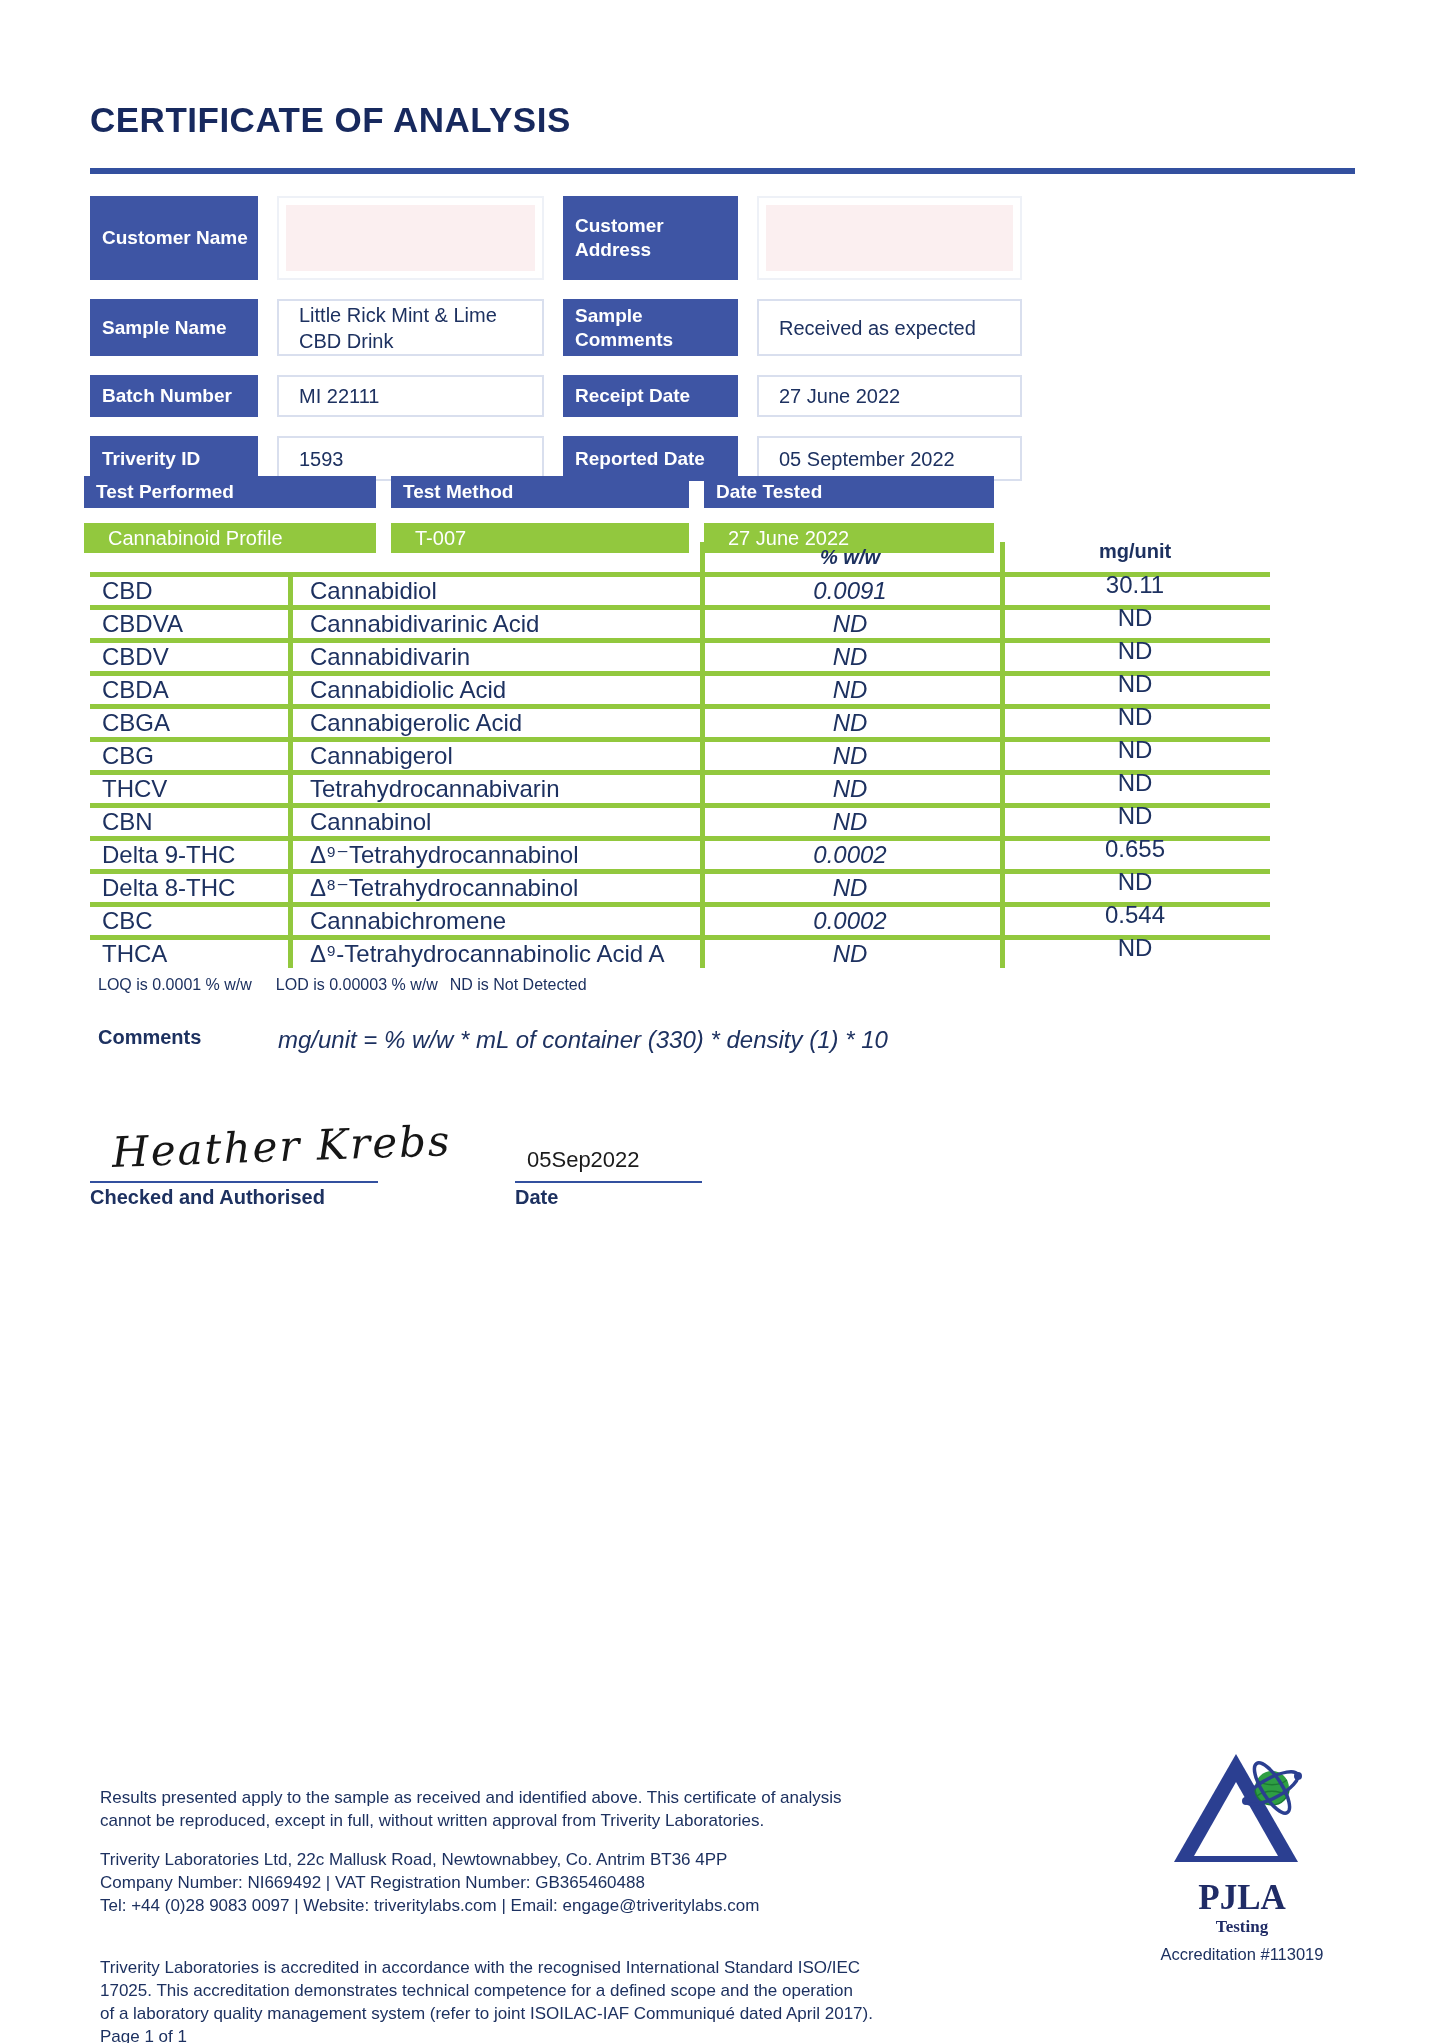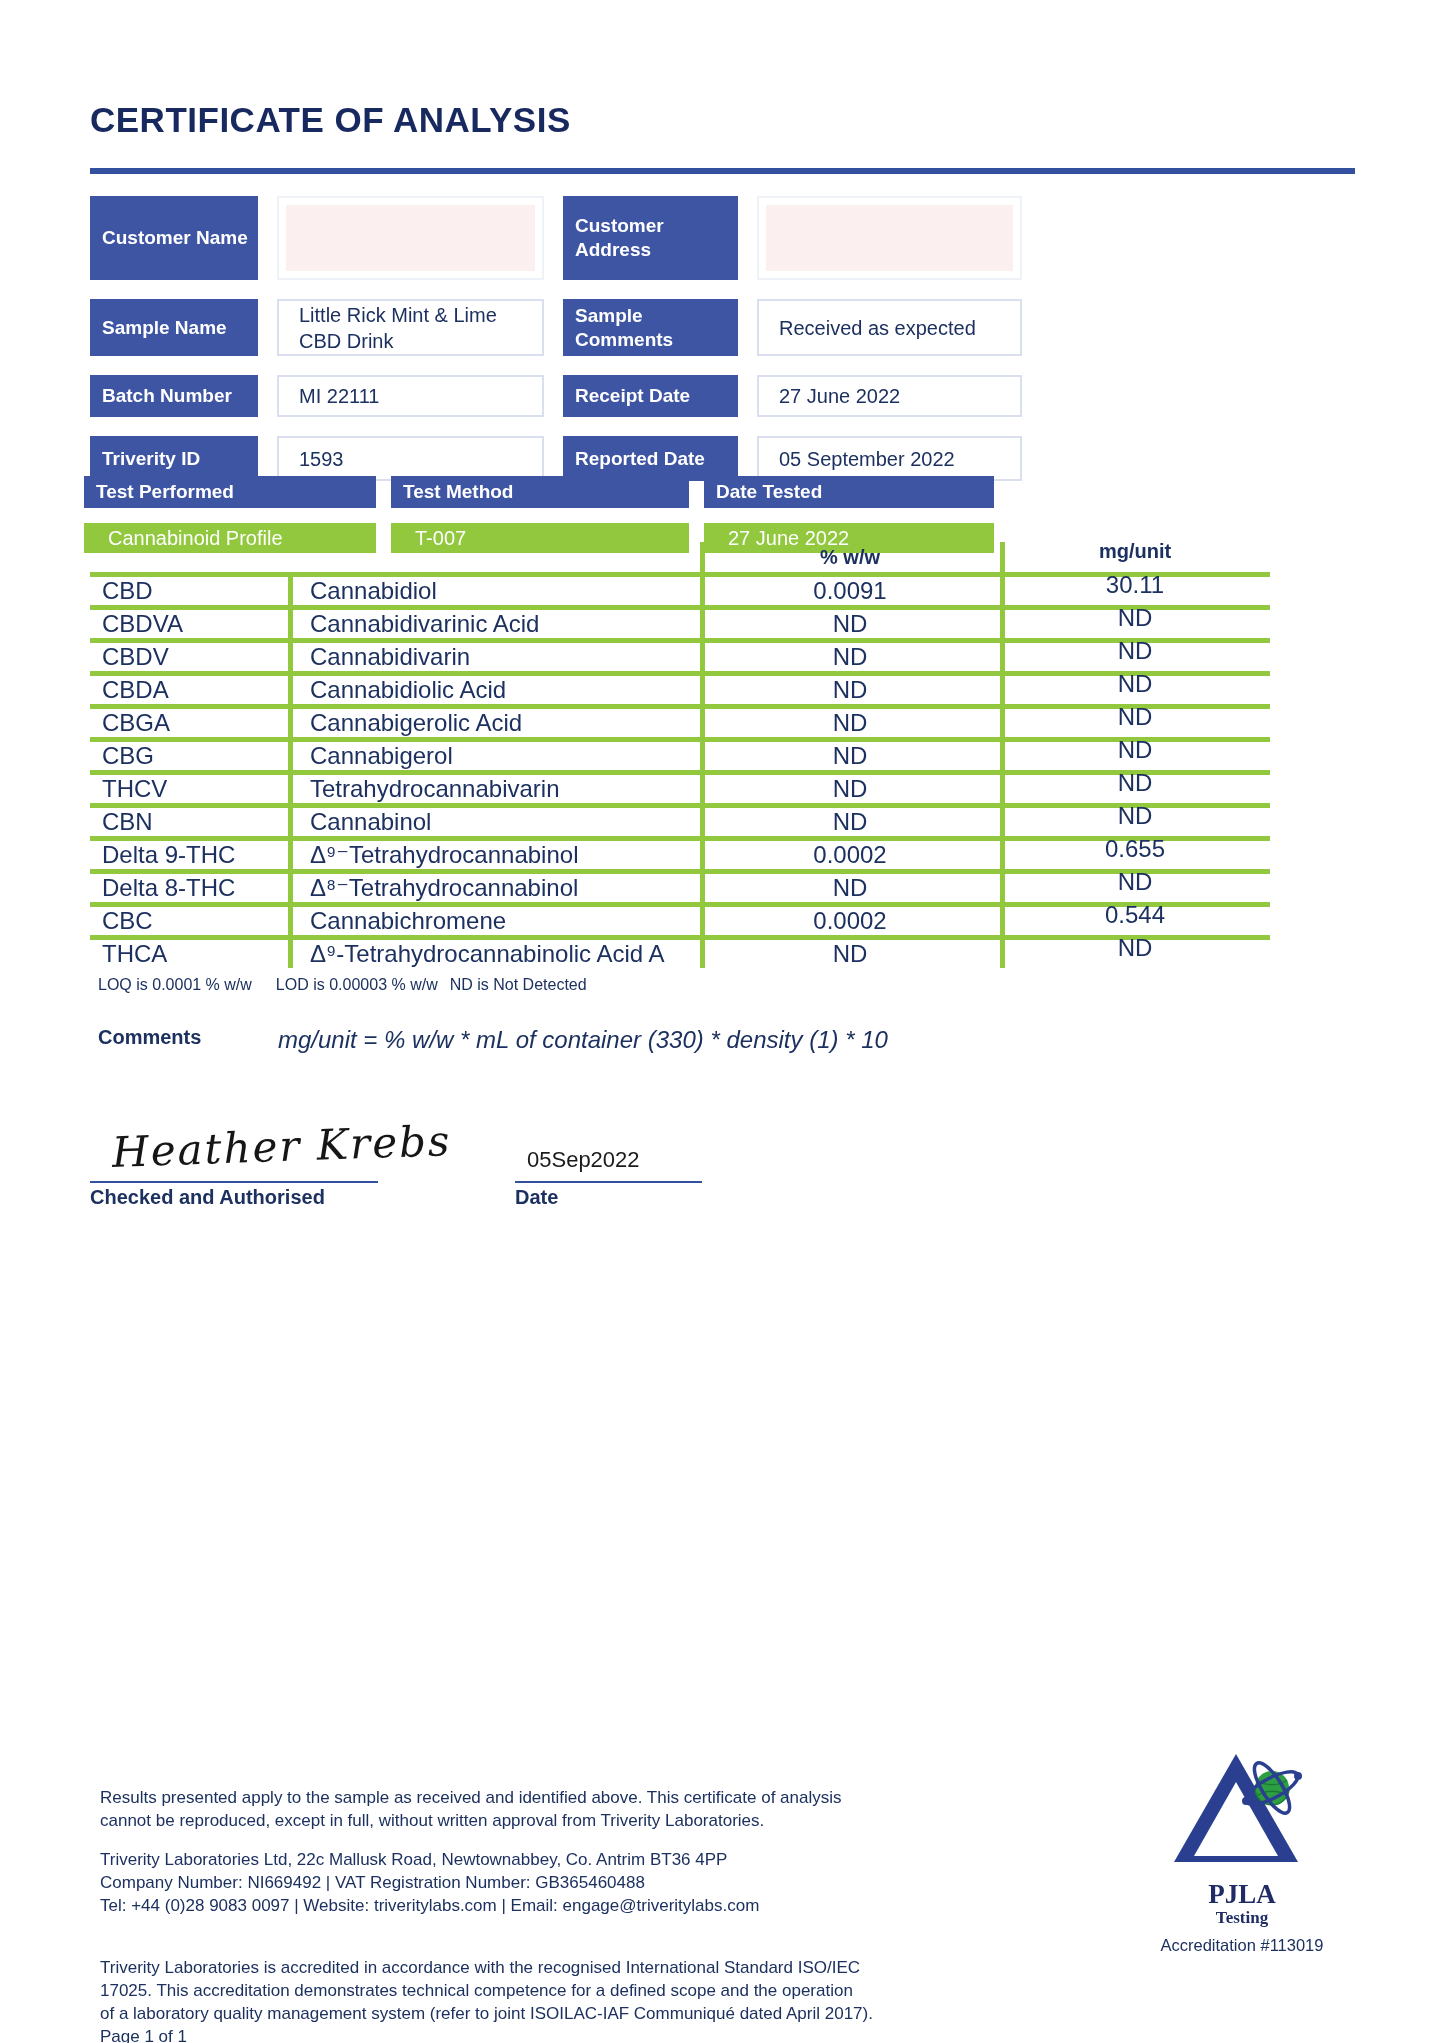--- a/index.html
+++ b/index.html
@@ -57,21 +57,21 @@
   .test-table .td{background:var(--green);color:#fff;font-size:20px;
                   display:flex;align-items:center;padding-left:24px;}
 
   
   .results-table{position:absolute;left:90px;top:542px;width:1180px;}
   .r-head,.r-row{display:grid;grid-template-columns:198px 412px 300px 270px;align-items:center;}
   .r-head{height:30px;font-weight:bold;font-size:20px;}
   .r-row{height:28px;border-top:5px solid var(--green);font-size:24px;}
   .r-abbr{padding-left:12px;}
   .r-name{padding-left:22px;font-family:"Liberation Sans","DejaVu Sans",sans-serif;}
-  .r-ww{text-align:center;}
+  .r-ww{text-align:center;font-style:italic;}
   .r-mg{text-align:center;transform:translateY(-6px);}
   .vline{position:absolute;width:5px;background:var(--green);}
   .vline.a{left:198px;top:30px;height:396px;}
   .vline.b{left:610px;top:0;height:426px;}
   .vline.c{left:910px;top:0;height:426px;}
 
   .footnote{position:absolute;left:98px;top:976px;font-size:16px;color:var(--navy);}
   .footnote span{margin-right:24px;}
   .footnote span:nth-child(2){margin-right:12px;}
   .footnote span:last-child{margin-right:0;}
@@ -91,21 +91,21 @@
   .date-label{position:absolute;left:515px;top:1186px;font-size:20px;font-weight:bold;}
 
   
   .foot{font-size:17px;line-height:23px;color:var(--navy);margin-top:36px;}
   .disclaimer{position:absolute;left:100px;top:1750px;}
   .address{position:absolute;left:100px;top:1812px;}
   .accreditation{position:absolute;left:100px;top:1920px;}
 
   .pjla{position:absolute;left:1133px;top:1748px;width:218px;text-align:center;}
   .pjla-name{font-family:"Liberation Serif","DejaVu Serif",serif;font-weight:bold;
-             font-size:27px;color:#202c66;line-height:1.05;}
+             font-size:35px;color:#202c66;line-height:1.05;}
   .pjla-sub{font-family:"Liberation Serif","DejaVu Serif",serif;font-weight:bold;
             font-size:17px;color:#202c66;}
   .pjla-accr{font-size:16.5px;color:var(--navy);margin-top:8px;}
 </style>
 </head>
 <body>
 
 <div class="page">
 
 

